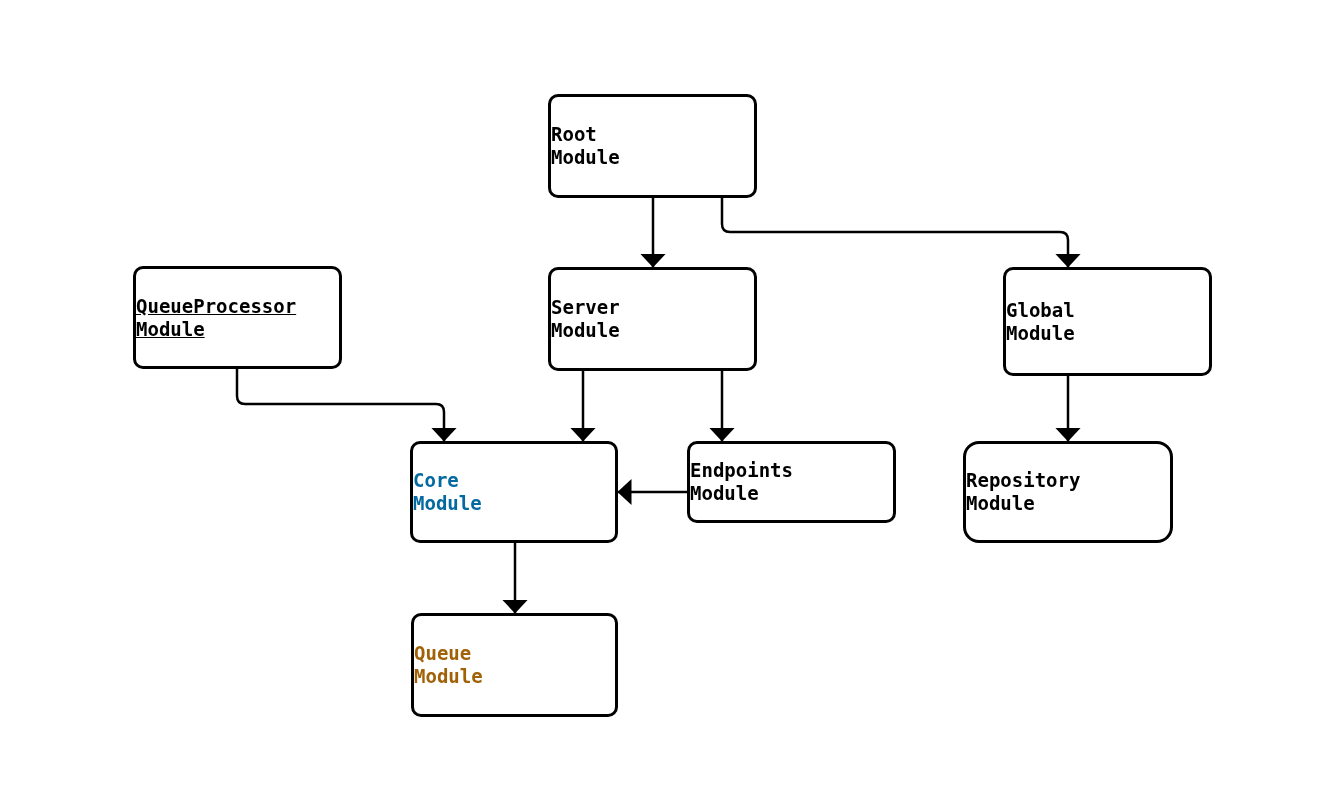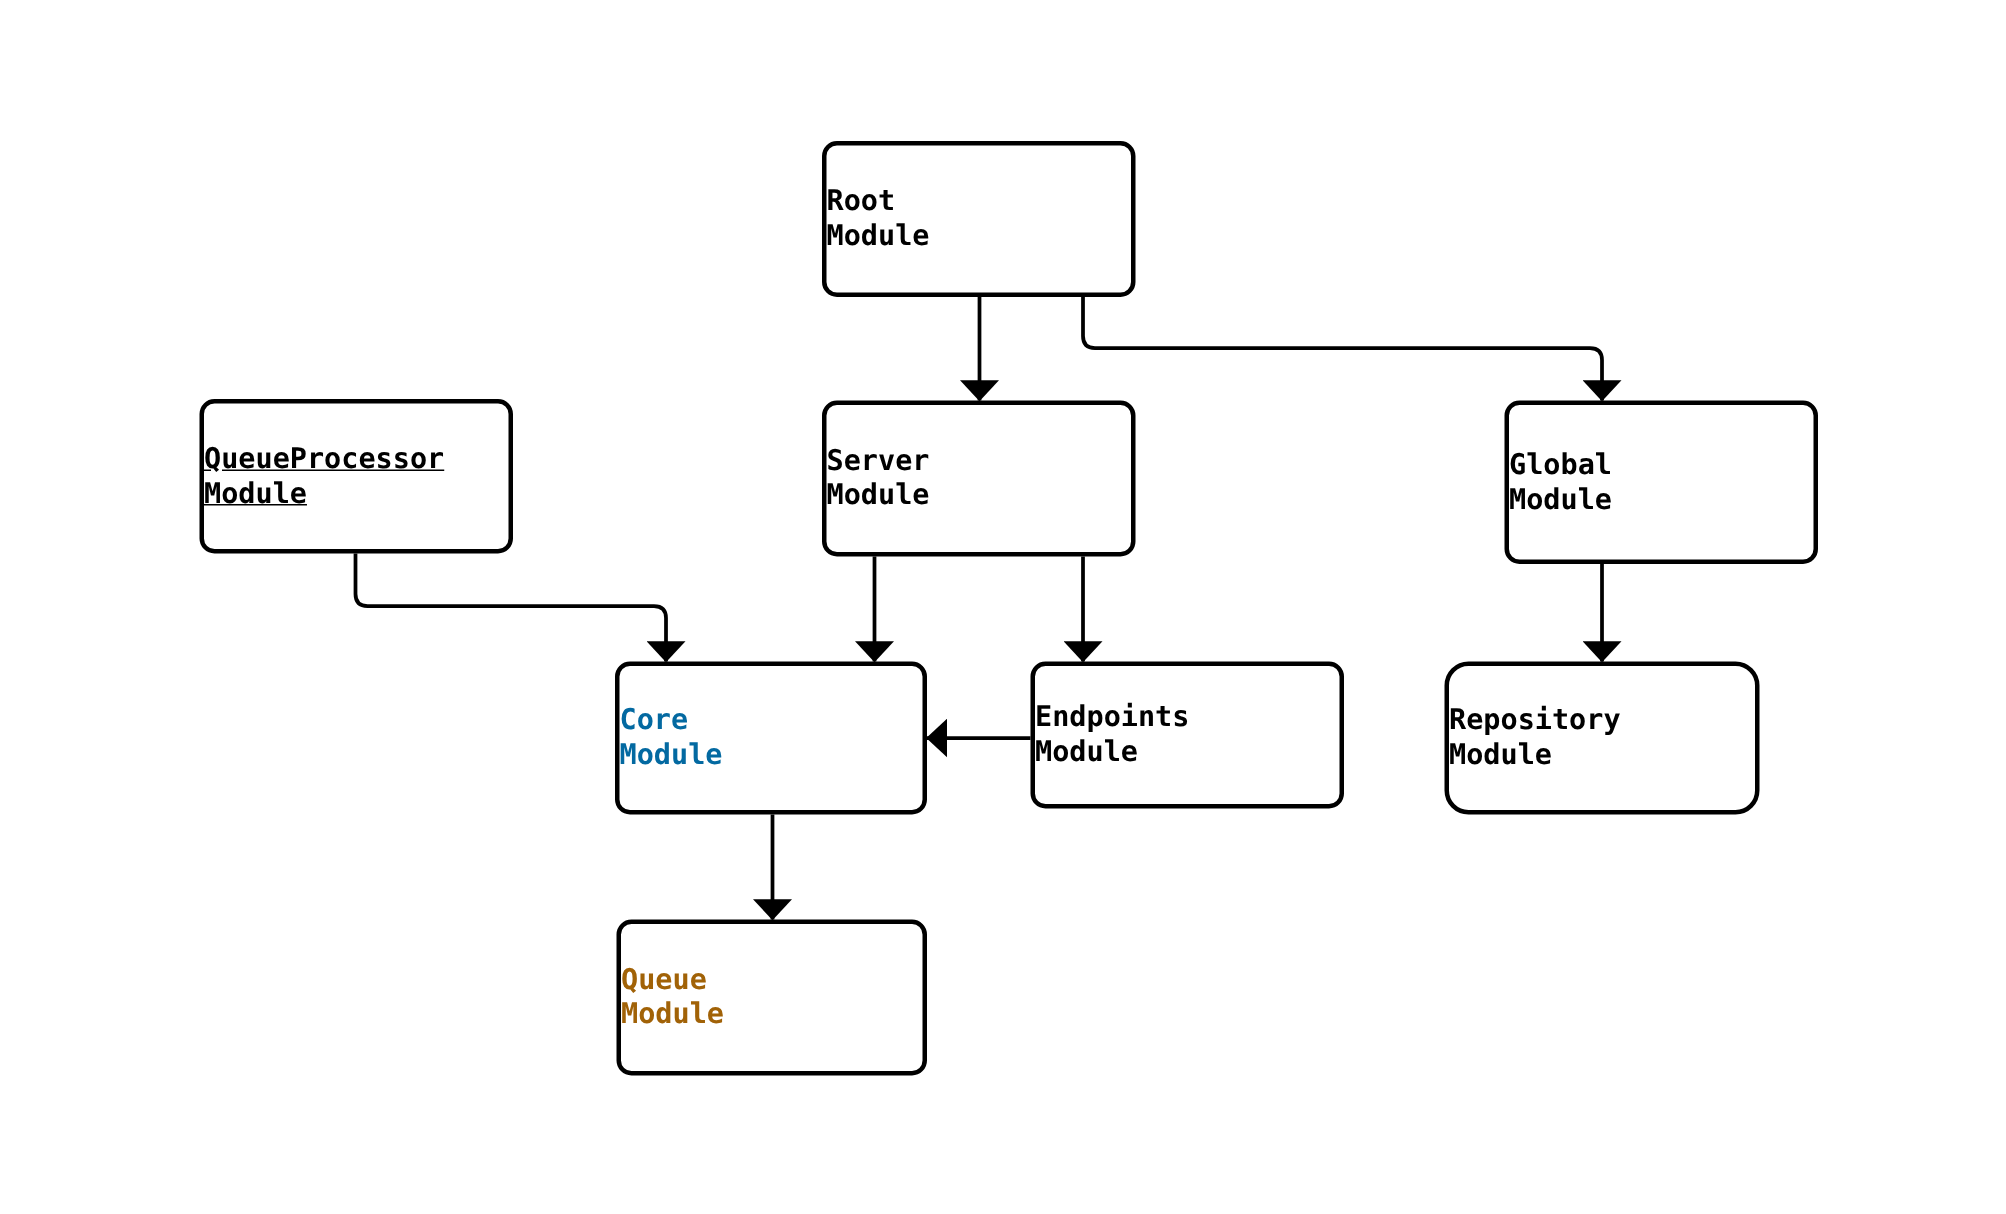--- a/index.html
+++ b/index.html
@@ -85,21 +85,21 @@
         <span>Module</span>
       </div>
       <div class="node" style="left: 963px; top: 267px; width: 209px; height: 109px; background: rgb(255, 255, 255); border-color: rgb(0, 0, 0); color: rgb(0, 0, 0); margin-left: 40px;">
         <span>Global</span>
         <span>Module</span>
       </div>
       <div class="node" style="left: 410px; top: 441px; width: 208px; height: 102px; background: rgb(255, 255, 255); border-color: rgb(0, 0, 0); color: #0369a1;">
         <span>Core</span>
         <span>Module</span>
       </div>
-      <div class="node" style="left: 687px; top: 441px; width: 209px; height: 98px; background: rgb(255, 255, 255); border-color: rgb(0, 0, 0); color: rgb(0, 0, 0);">
+      <div class="node" style="left: 687px; top: 441px; width: 209px; height: 82px; background: rgb(255, 255, 255); border-color: rgb(0, 0, 0); color: rgb(0, 0, 0);">
         <span>Endpoints</span>
         <span>Module</span>
       </div>
       <div class="node" style="left: 963px; top: 441px; width: 210px; height: 102px; background: rgb(255, 255, 255); border-color: rgb(0, 0, 0); color: rgb(0, 0, 0); border-radius: 16px;">
         <span>Repository</span>
         <span>Module</span>
       </div>
       <div class="node" style="left: 411px; top: 613px; width: 207px; height: 104px; background: rgb(255, 255, 255); border-color: rgb(0, 0, 0); color: #a16207;">
         <span>Queue</span>
         <span>Module</span>

